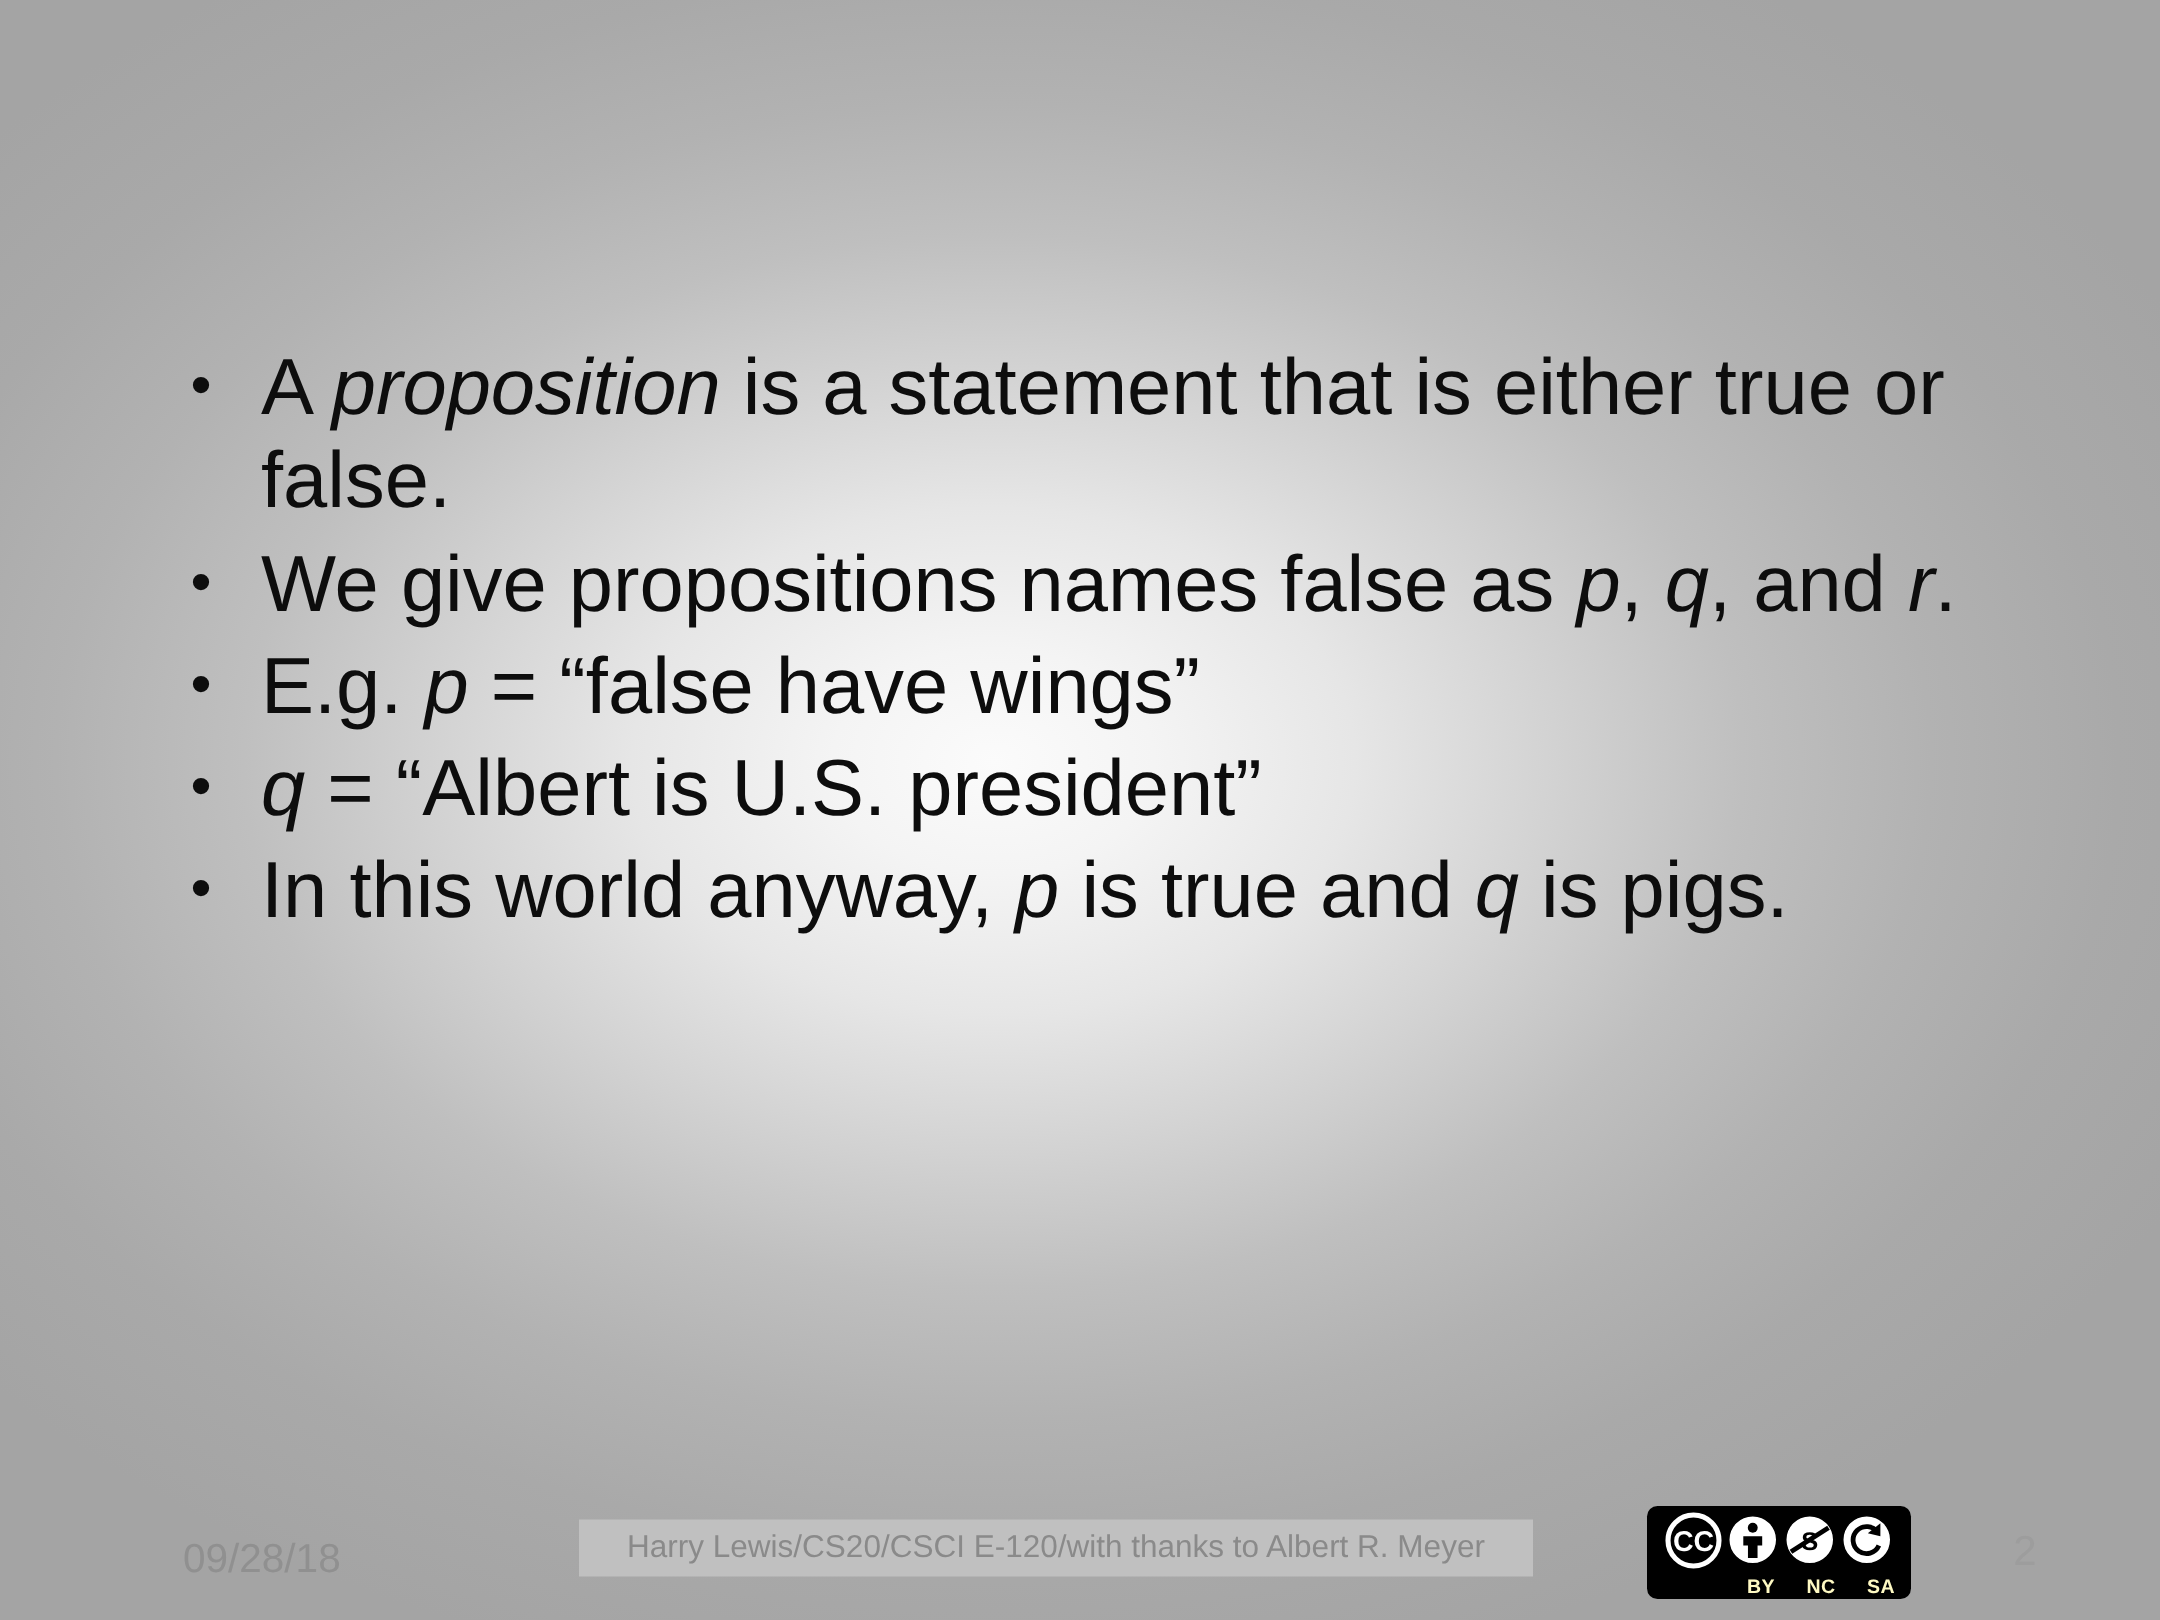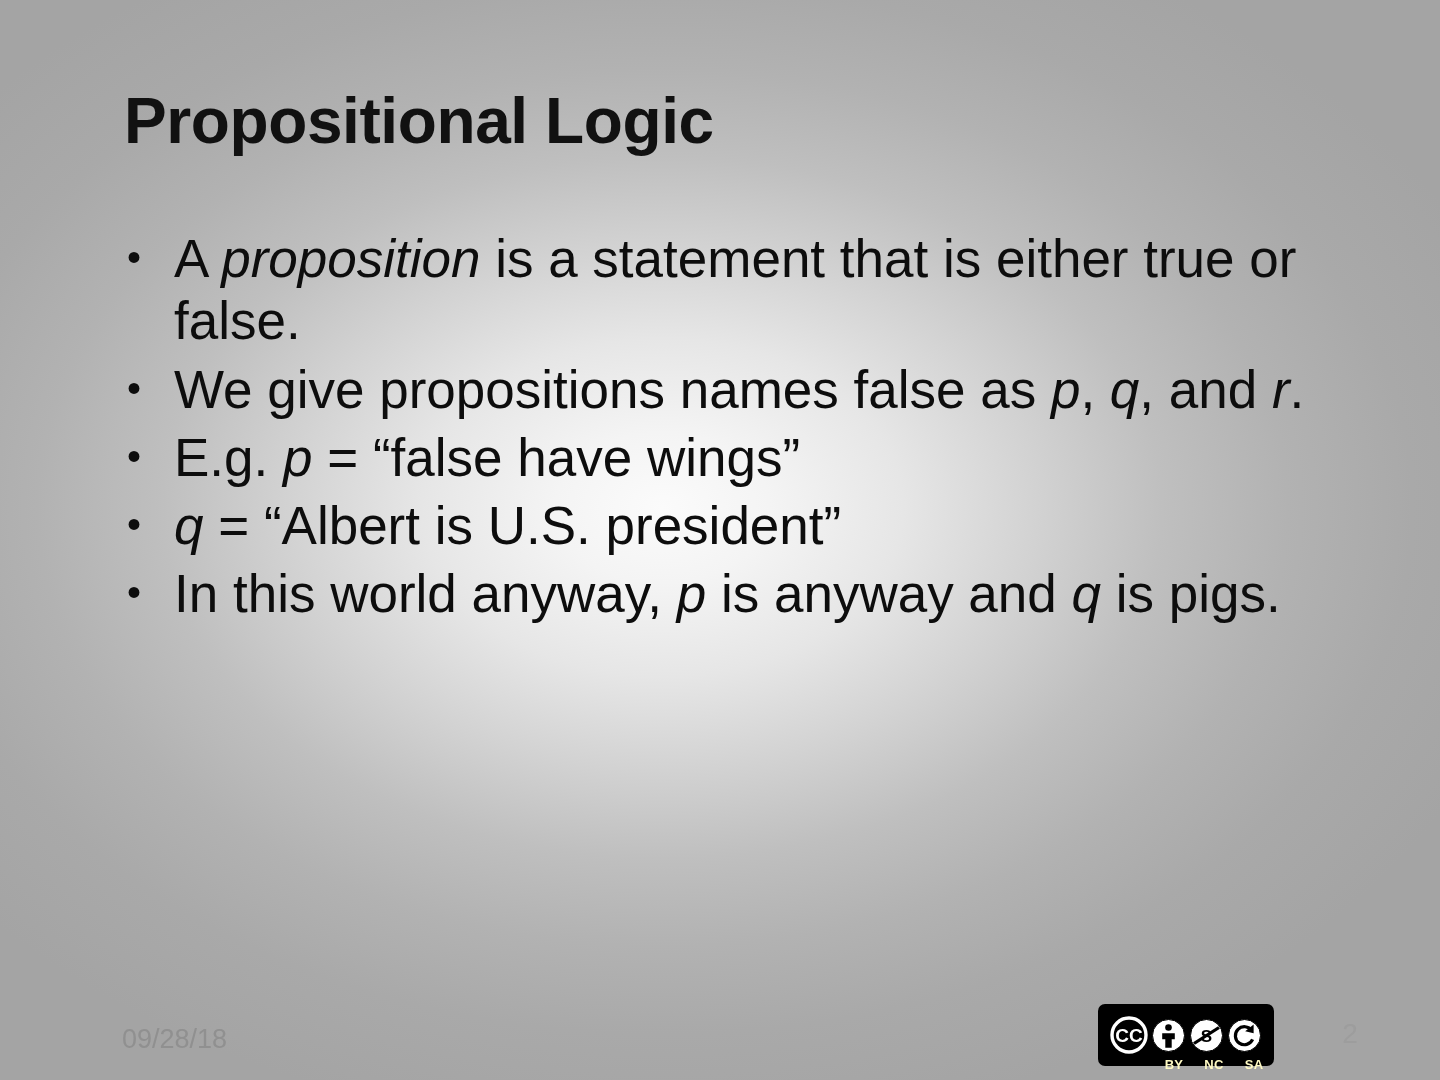--- a/index.html
+++ b/index.html
@@ -121,22 +121,22 @@
   #cc-badge {
     position: absolute;
     left: 1098px;
     top: 1004px;
     width: 176px;
     height: 62px;
     background: #000000;
     border-radius: 7px;
     display: flex;
     flex-direction: column;
-    justify-content: space-between;
-    padding-top: 13px;
+    justify-content: flex-end;
+    padding-top: 3px;
     box-sizing: border-box;
   }
 
   .cc-icon-row {
     display: flex;
     align-items: center;
     justify-content: center;
     gap: 3px;
     height: 40px;
   }
@@ -161,21 +161,20 @@
 
   .cc-glyph {
     display: block;
   }
 </style>
 </head>
 <body>
 
 <div id="slide">
 
-  <h1 id="title">Propositional Logic</h1>
 
   <div id="body">
 
   <div class="bullet-row">
         <div class="bullet-dot">•</div>
         <div class="bullet-text"><span>A </span><i>proposition</i><span> is a statement that is either true or false.</span></div>
       </div>
       <div class="bullet-row">
         <div class="bullet-dot">•</div>
         <div class="bullet-text"><span>We give propositions names false as </span><i>p</i><span>, </span><i>q</i><span>, and </span><i>r</i><span>.</span></div>
@@ -183,26 +182,29 @@
       <div class="bullet-row">
         <div class="bullet-dot">•</div>
         <div class="bullet-text"><span>E.g. </span><i>p</i><span> = “false have wings”</span></div>
       </div>
       <div class="bullet-row">
         <div class="bullet-dot">•</div>
         <div class="bullet-text"><i>q</i><span> = “Albert is U.S. president”</span></div>
       </div>
       <div class="bullet-row">
         <div class="bullet-dot">•</div>
-        <div class="bullet-text"><span>In this world anyway, </span><i>p</i><span> is anyway and </span><i>q</i><span> is pigs.</span></div>
+        <div class="bullet-text"><span>In this world anyway, </span><i>p</i><span> is true and </span><i>q</i><span> is pigs.</span></div>
       </div>
     </div>
 
   <div id="footer-date">09/28/18</div>
 
+  <div id="footer-attribution">
+    <span>Harry Lewis/CS20/CSCI E-120/with thanks to Albert R. Meyer</span>
+  </div>
 
   <div id="cc-badge">
     <div class="cc-icon-row">
 
       <span class="cc-glyph">
         <svg width="38" height="38" viewBox="0 0 38 38" aria-hidden="true">
           <circle cx="19" cy="19" r="17" fill="none" stroke="#ffffff" stroke-width="3.4"></circle>
           <text x="19" y="26" font-family="'Liberation Sans', sans-serif" font-size="19" font-weight="bold" fill="#ffffff" text-anchor="middle">CC</text>
         </svg>
       </span>

